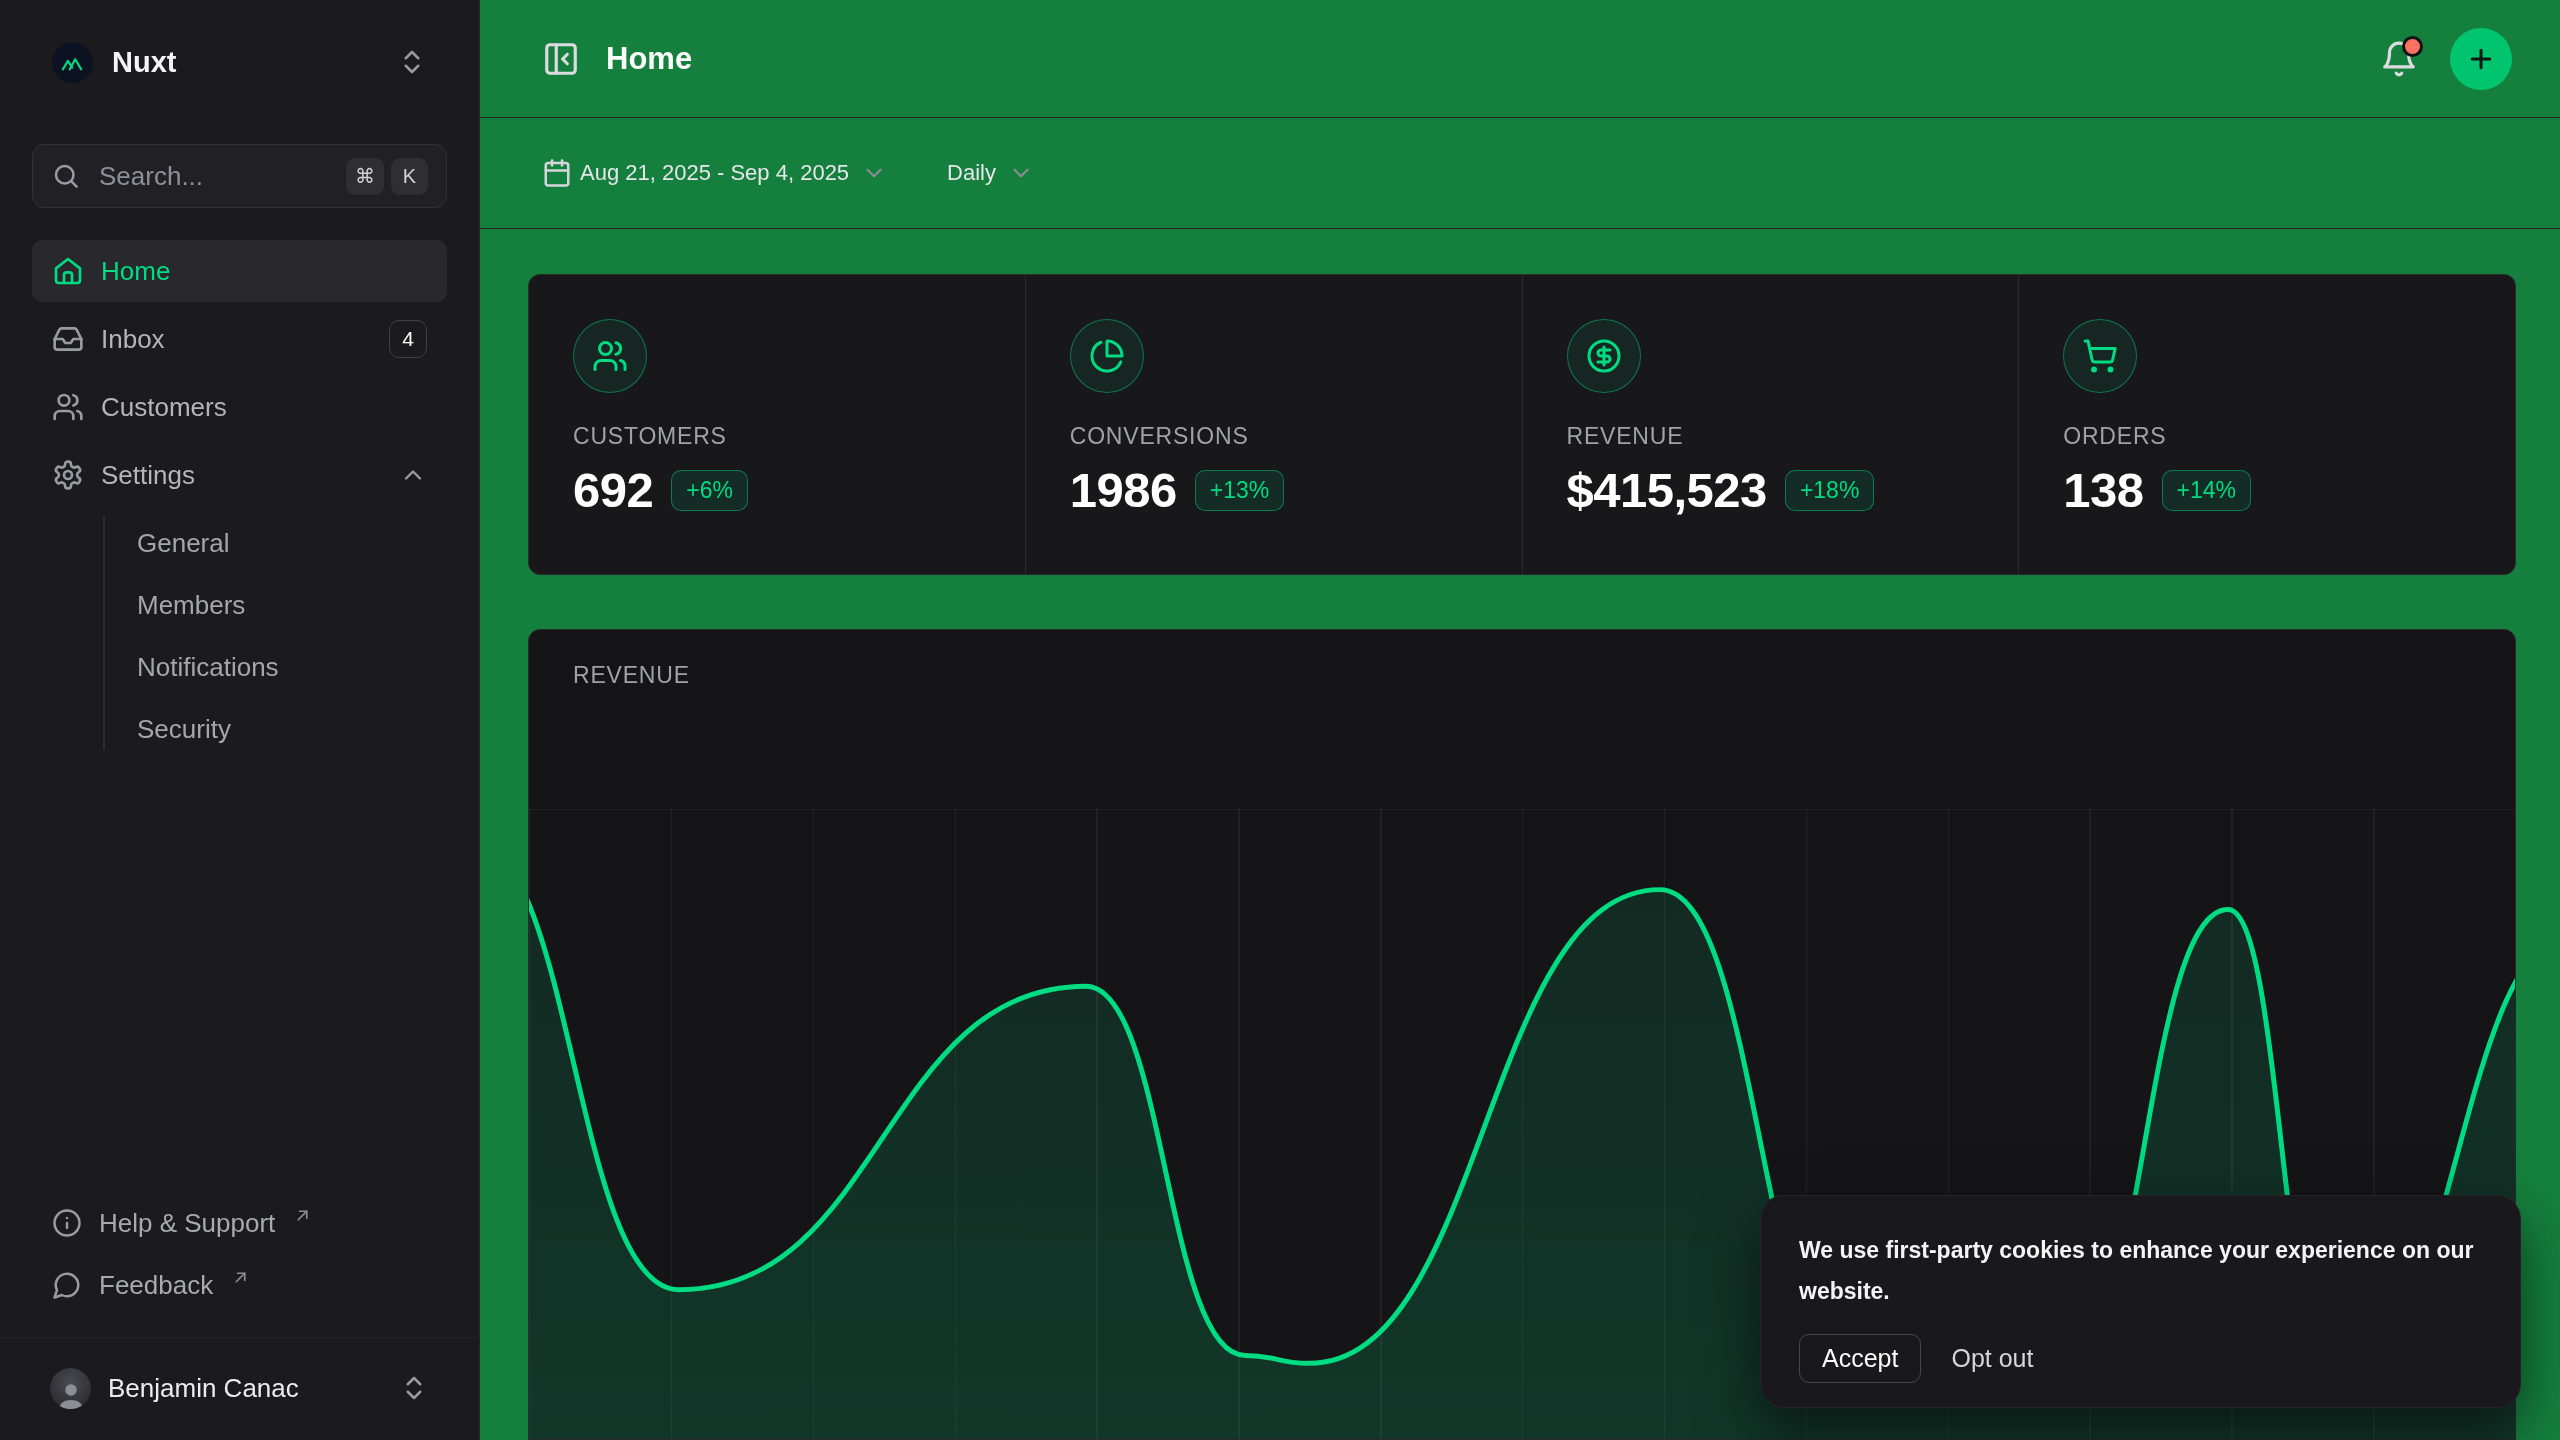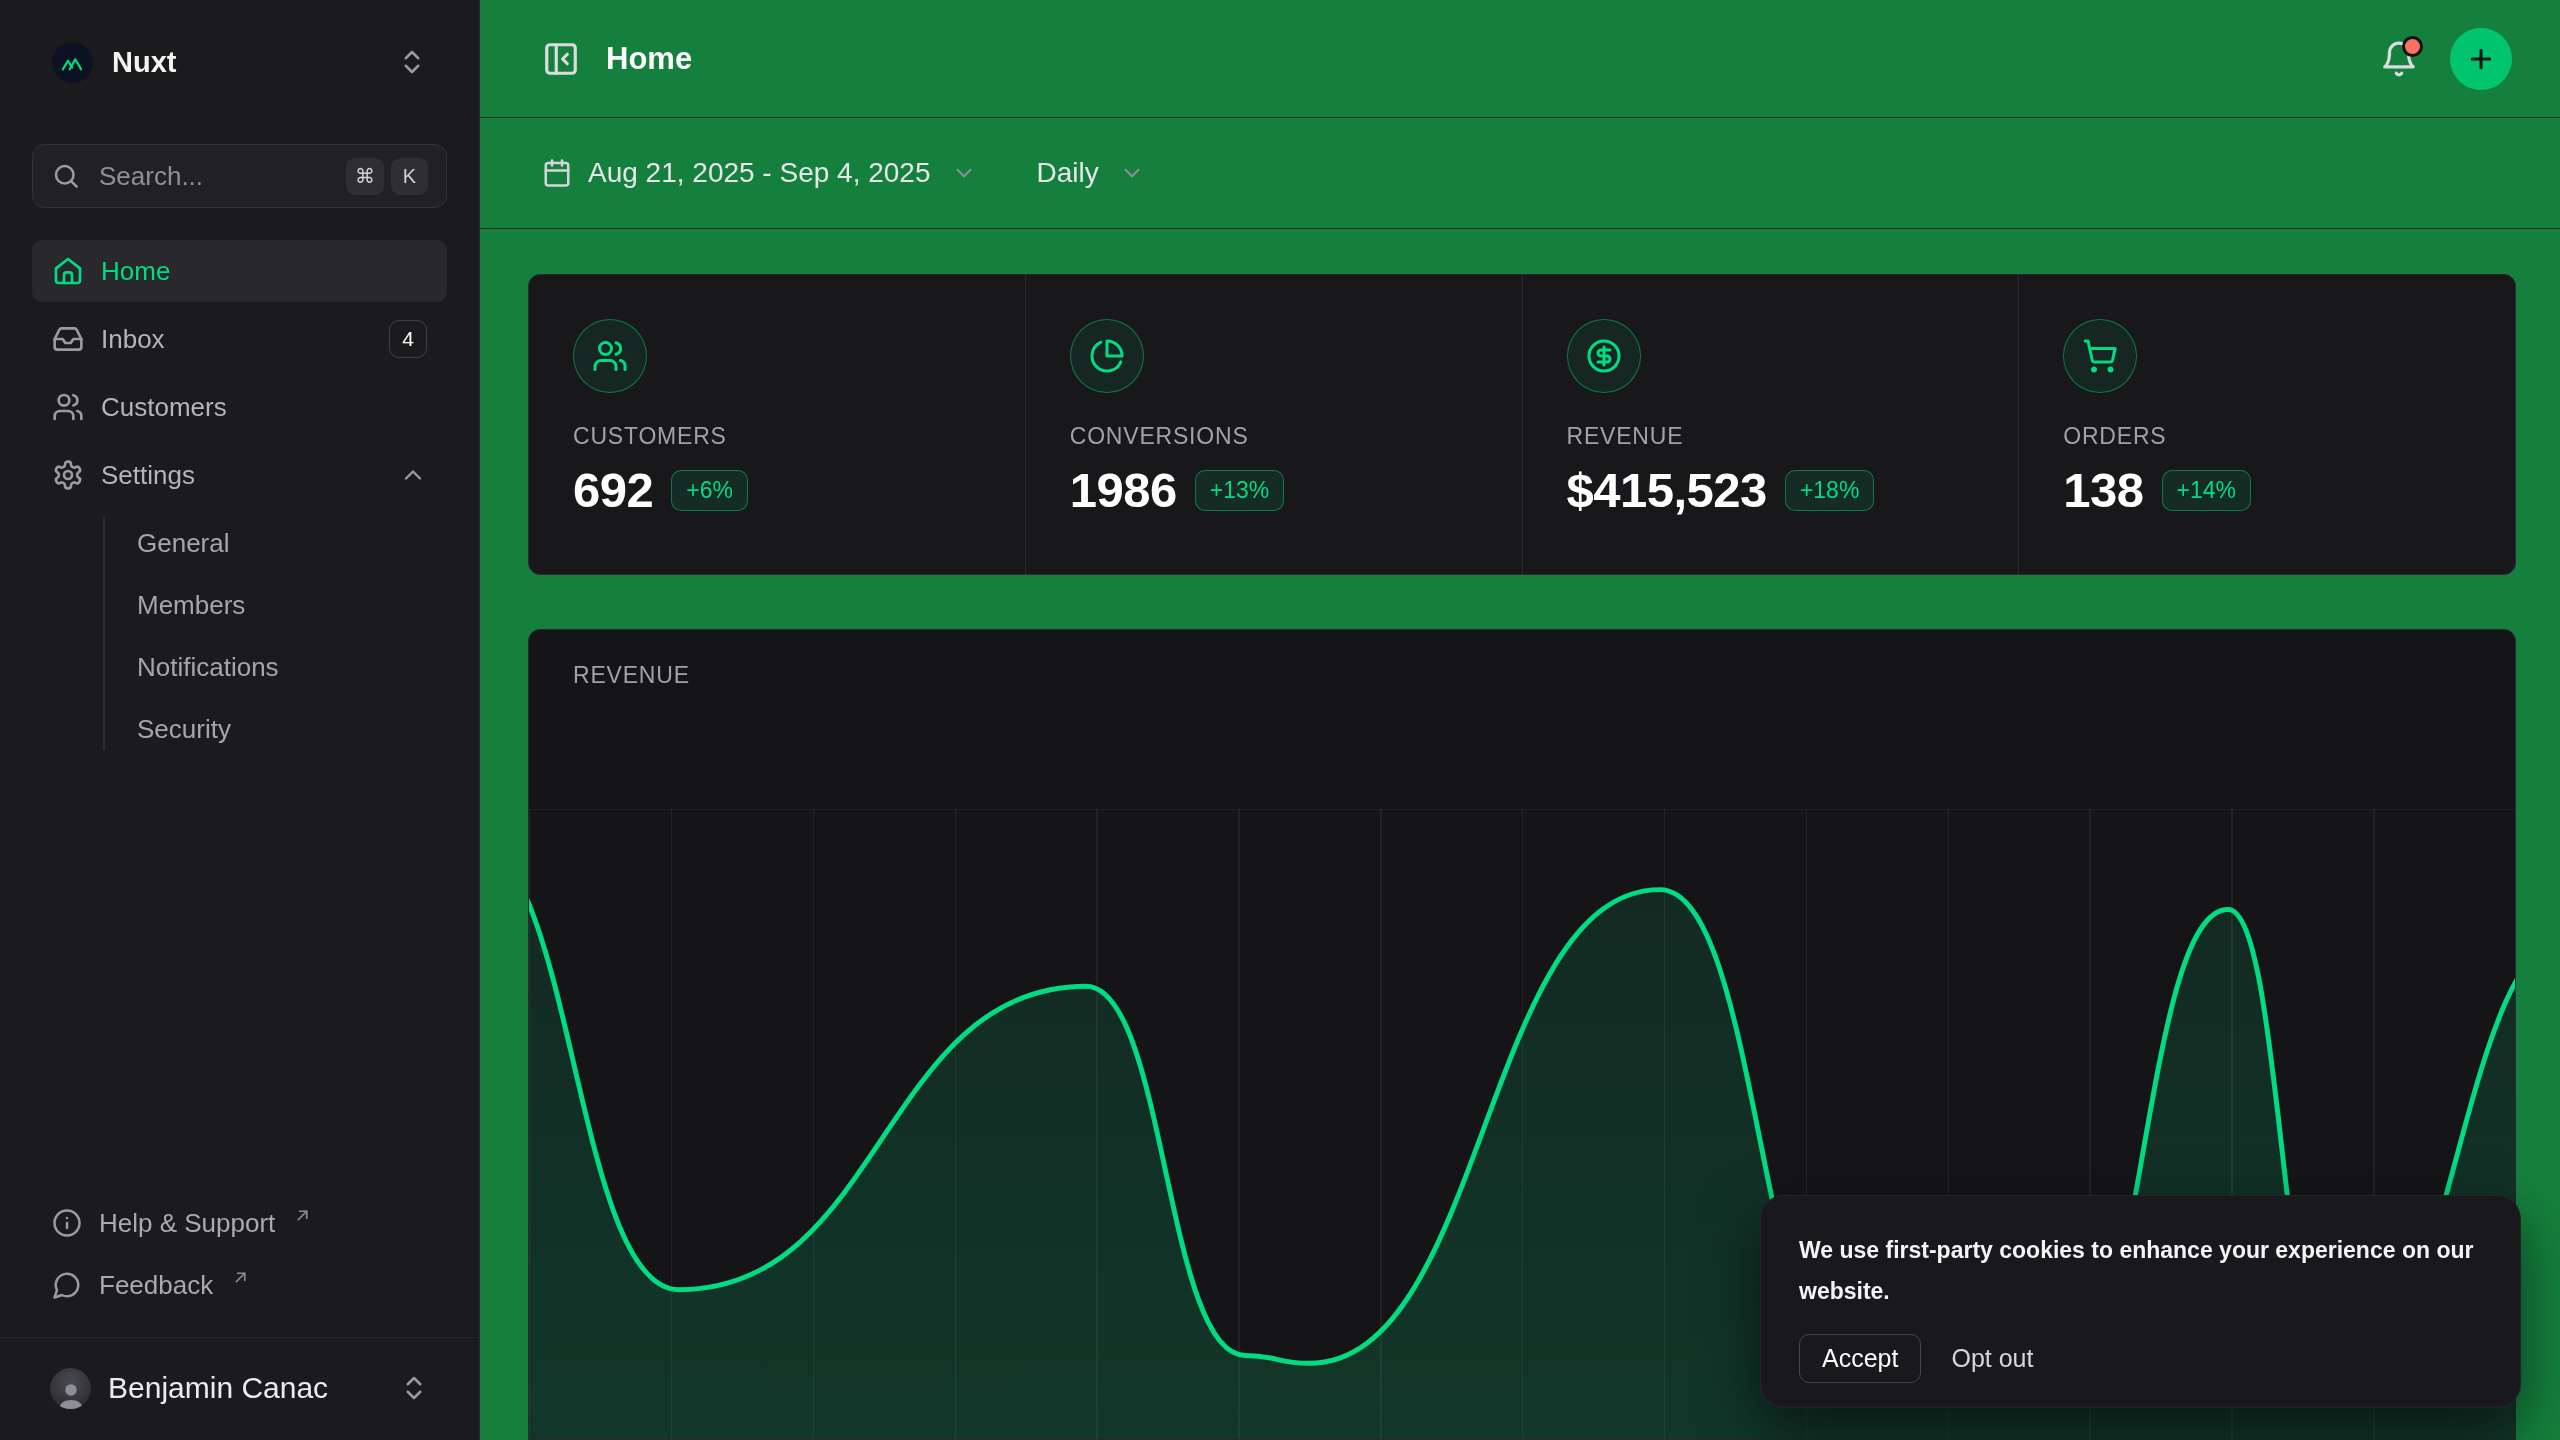--- a/index.html
+++ b/index.html
@@ -31,34 +31,34 @@
   .subnav { position:relative; padding-left:73px; margin-bottom:6px; }
   .subnav::before { content:""; position:absolute; left:71px; top:4px; bottom:10px; width:1.5px; background:#2d2d31; }
   .subnav a { display:flex; align-items:center; height:62px; font-size:26px; color:#a5a5ad; text-decoration:none; cursor:pointer; padding-left:32px; border-radius:10px; }
   .spacer { flex:1; }
 
   .foot-item { display:flex; align-items:flex-start; gap:17px; height:56px; padding:0 20px; font-size:26px; color:#a9a9b1; text-decoration:none; cursor:pointer; align-items:center; margin-bottom:6px; border-radius:10px; }
   .ext { position:relative; top:-8px; margin-left:2px; color:#8b8b93; }
   .sb-divider { height:1px; background:#242428; margin:18px -32px 14px; }
   .user { display:flex; align-items:center; gap:17px; height:72px; padding:0 18px; background:none; border:0; border-radius:10px; cursor:pointer; width:100%; }
   .avatar { width:41px; height:41px; border-radius:50%; background:radial-gradient(circle at 50% 35%, #4a4a52, #232327); display:flex; align-items:flex-end; justify-content:center; overflow:hidden; }
-  .user-name { font-size:30px; font-weight:500; color:#ececf0; }
+  .user-name { font-size:26px; font-weight:500; color:#ececf0; }
 
   
   .main { flex:1; display:flex; flex-direction:column; min-width:0; }
   .topbar { height:118px; min-height:118px; display:flex; align-items:center; padding:0 48px 0 62px; border-bottom:1px solid #26262a; }
   .iconbtn { background:none; border:0; cursor:pointer; color:#dcdce0; display:flex; align-items:center; justify-content:center; }
   .page-title { font-size:31px; font-weight:700; color:#fafafa; margin-left:26px; }
   .topbar-right { margin-left:auto; display:flex; align-items:center; gap:32px; }
   .bell-wrap { position:relative; }
   .bell-dot { position:absolute; top:-4px; right:-5px; width:21px; height:21px; border-radius:50%; background:#fb7262; border:3px solid #131315; }
   .plus-btn { width:62px; height:62px; border-radius:50%; background:#00c56e; border:0; cursor:pointer; display:flex; align-items:center; justify-content:center; color:#0e1713; }
 
   .toolbar { height:111px; min-height:111px; display:flex; align-items:center; gap:60px; padding:0 48px 0 62px; border-bottom:1px solid #26262a; }
-  .tool-btn { display:flex; align-items:center; gap:16px; background:none; border:0; cursor:pointer; color:#e6e6ea; font-size:28px; font-weight:500; font-family:inherit; }
+  .tool-btn { display:flex; align-items:center; gap:8px; background:none; border:0; cursor:pointer; color:#e6e6ea; font-size:22px; font-weight:500; font-family:inherit; }
   .tool-btn .chev { color:#8b8b93; margin-left:4px; }
   .tool-btn .cal { color:#d6d6da; }
 
   .content { flex:1; padding:45px 44px 0 48px; overflow:hidden; position:relative; }
 
   .stats { display:flex; background:#18181b; border:1px solid #2b2b2f; border-radius:12px; height:301px; margin-bottom:54px; }
   .stat { flex:1; padding:44px 44px; }
   .stat + .stat { border-left:1px solid #2b2b2f; }
   .stat-ico { width:74px; height:74px; border-radius:50%; background:rgba(0,220,130,0.07); border:1.5px solid rgba(0,220,130,0.45); display:flex; align-items:center; justify-content:center; color:#00dc82; }
   .stat-label { margin-top:30px; font-size:23px; letter-spacing:0.8px; color:#a1a1aa; }

